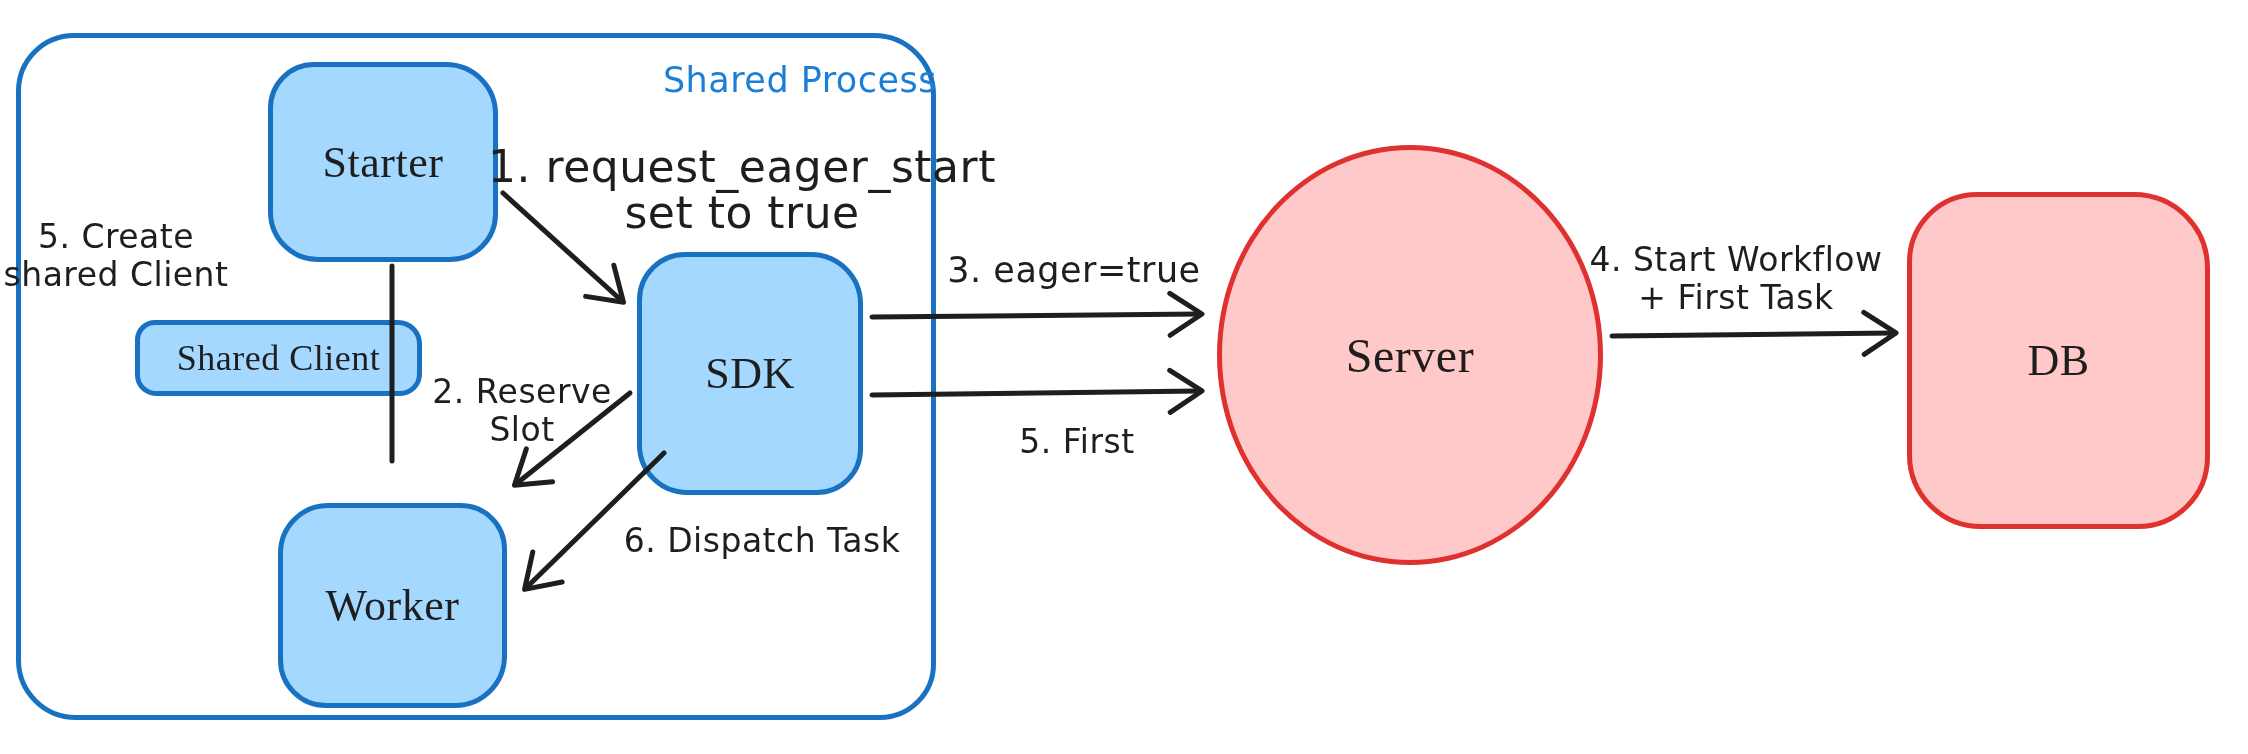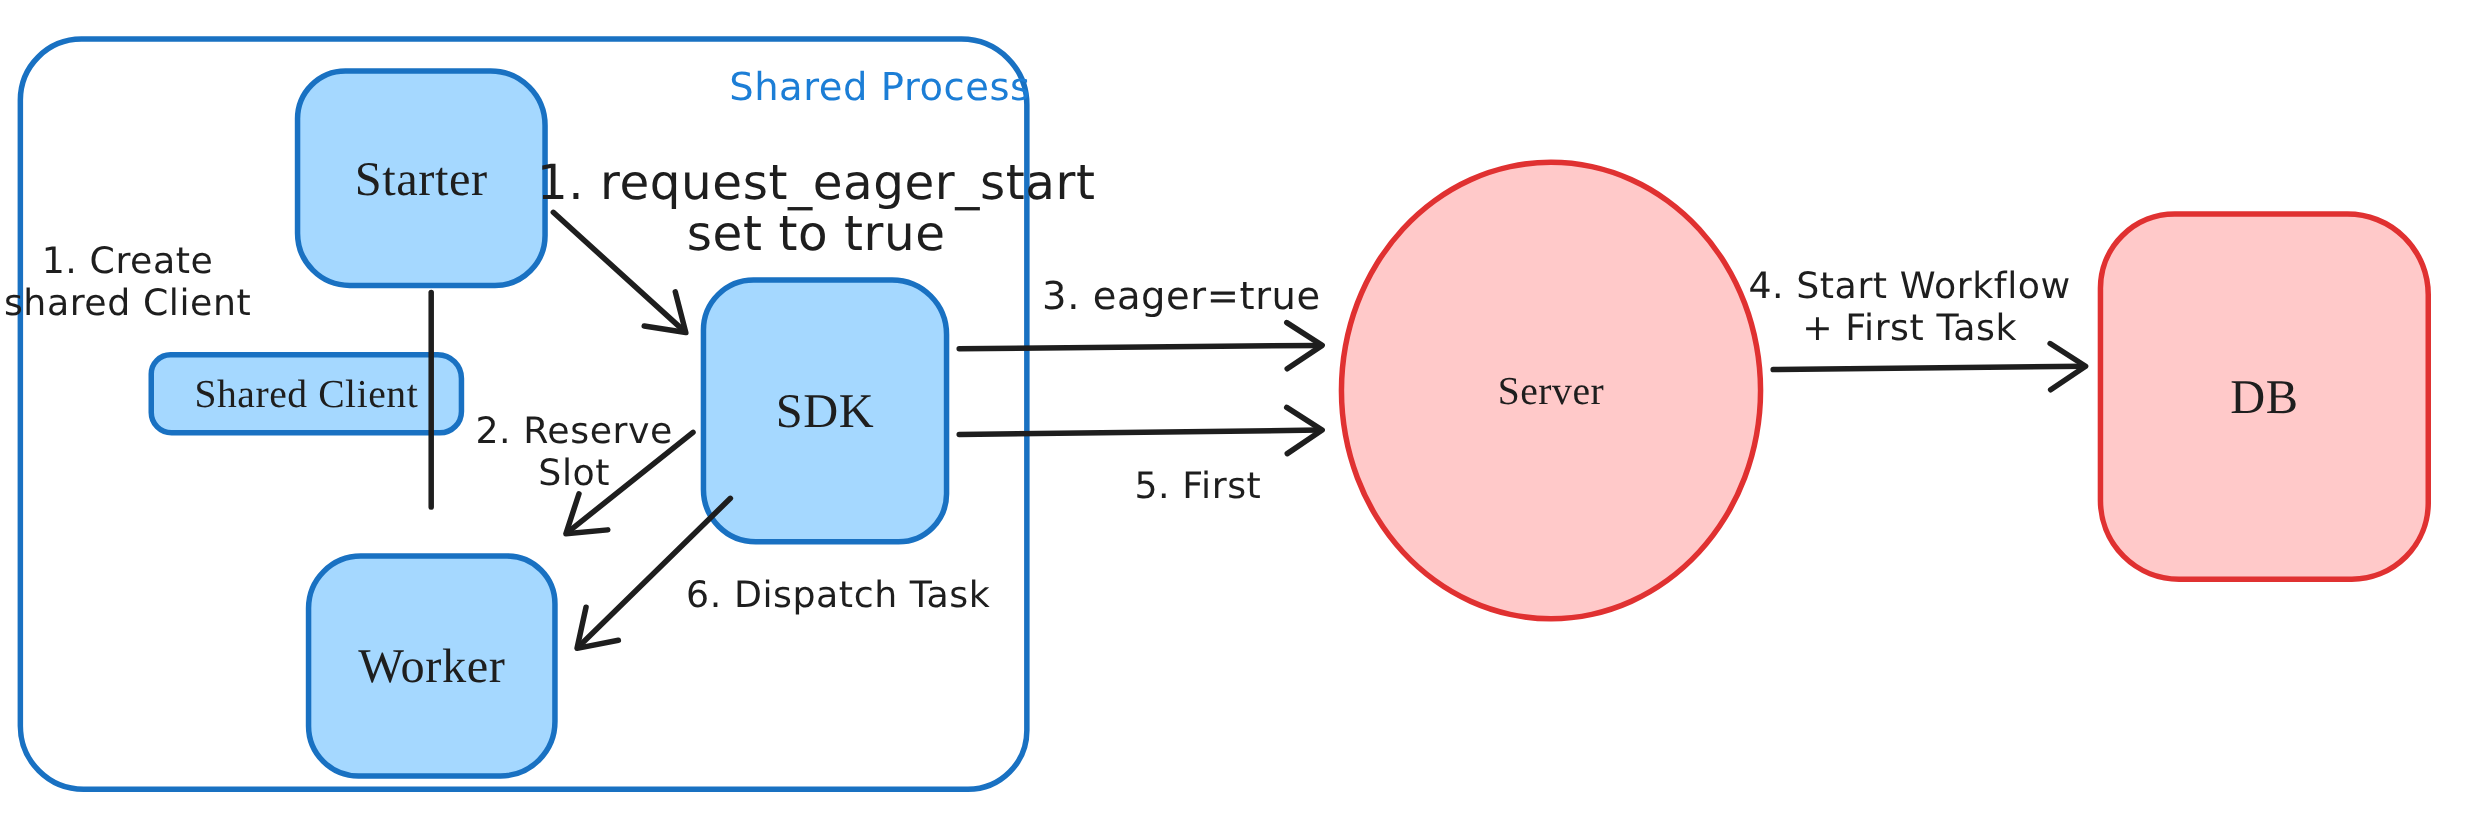--- a/index.html
+++ b/index.html
@@ -62,40 +62,40 @@
     border: 5px solid var(--blue-stroke);
   }
   .node.red {
     background: var(--red-fill);
     border: 5px solid var(--red-stroke);
   }
   .starter { left: 268px; top: 62px;  width: 230px; height: 200px; border-radius: 46px 52px 48px 50px; font-size: 44px; }
   .shared-client { left: 135px; top: 320px; width: 287px; height: 76px; border-radius: 20px 24px 22px 21px; font-size: 36px; }
   .worker  { left: 278px; top: 463px; width: 229px; height: 205px; border-radius: 50px 46px 52px 48px; font-size: 44px; margin-top: 40px; }
   .sdk     { left: 637px; top: 252px; width: 226px; height: 243px; border-radius: 48px 52px 46px 50px; font-size: 44px; }
-  .server  { left: 1217px; top: 145px; width: 386px; height: 420px; border-radius: 50%; border-width: 6px; font-size: 36px; }
+  .server  { left: 1217px; top: 145px; width: 386px; height: 420px; border-radius: 50%; border-width: 6px; font-size: 48px; }
   .db      { left: 1907px; top: 192px; width: 303px; height: 337px; border-radius: 70px 76px 72px 74px; font-size: 44px; align-items: center; }
 
   
   .ann {
     position: absolute;
     z-index: 2;
     text-align: center;
     font-size: 33px;
     line-height: 38px;
     letter-spacing: 0.5px;
     white-space: nowrap;
     transform: translateX(-50%);
   }
   .ann-create-client { left: 116px; top: 218px; }
   .ann-request-eager { left: 742px; top: 144px; font-size: 44px; line-height: 46px; }
   .ann-reserve-slot  { left: 522px; top: 373px; }
   .ann-dispatch-task { left: 762px; top: 522px; }
   .ann-eager-true    { left: 1074px; top: 251px; font-size: 35px; }
-  .ann-first-wft     { left: 1077px; top: 423px; margin-left: 12px; }
+  .ann-first-wft     { left: 1077px; top: 423px; }
   .ann-start-wf      { left: 1736px; top: 241px; }
 </style>
 </head>
 <body>
 
 <div class="stage">
 
   <svg class="arrows" width="2248" height="754" viewBox="0 0 2248 754">
     <defs>
       <marker id="ah" markerUnits="userSpaceOnUse" markerWidth="90" markerHeight="90" viewBox="-45 -45 90 90" refX="-2" refY="0" orient="auto">
@@ -134,21 +134,21 @@
 
   <div class="node red server">
     <span>Server</span>
   </div>
 
   <div class="node red db">
     <span>DB</span>
   </div>
 
   <div class="ann ann-create-client">
-    <div>1. Create</div>
+    <div>5. Create</div>
     <div>shared Client</div>
   </div>
 
   <div class="ann ann-request-eager">
     <div>1. request_eager_start</div>
     <div>set to true</div>
   </div>
 
   <div class="ann ann-reserve-slot">
     <div>2. Reserve</div>

